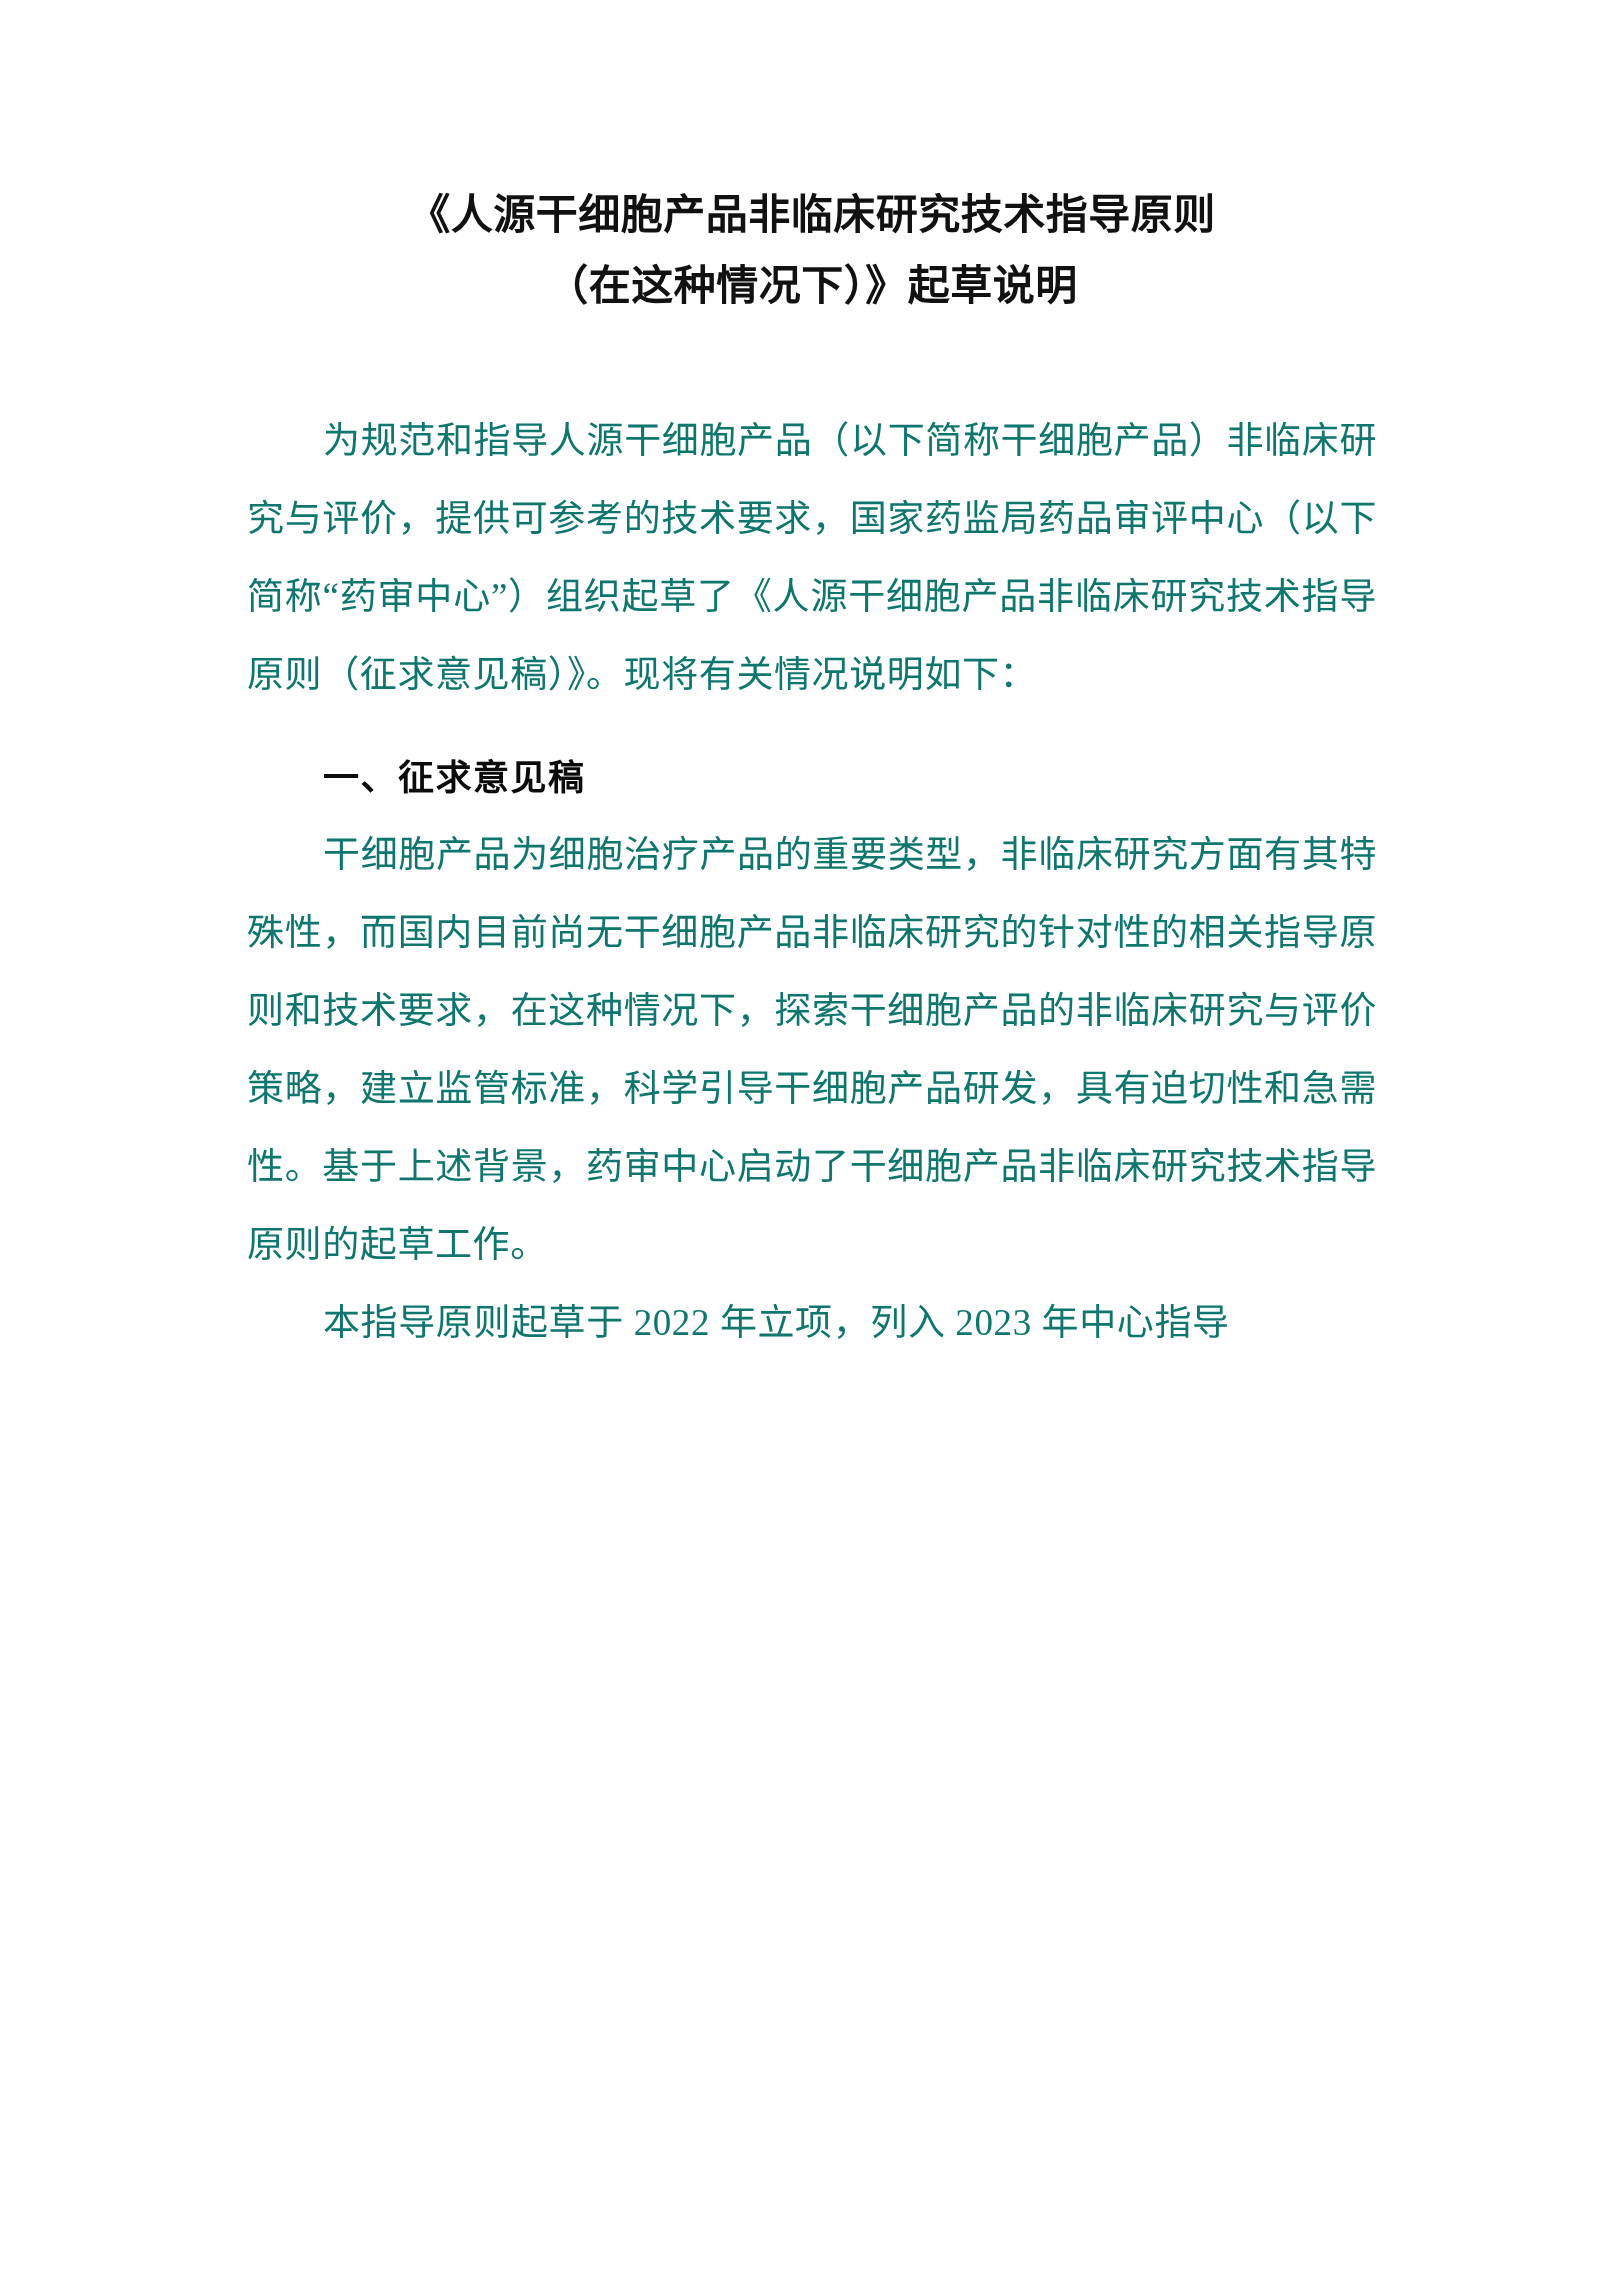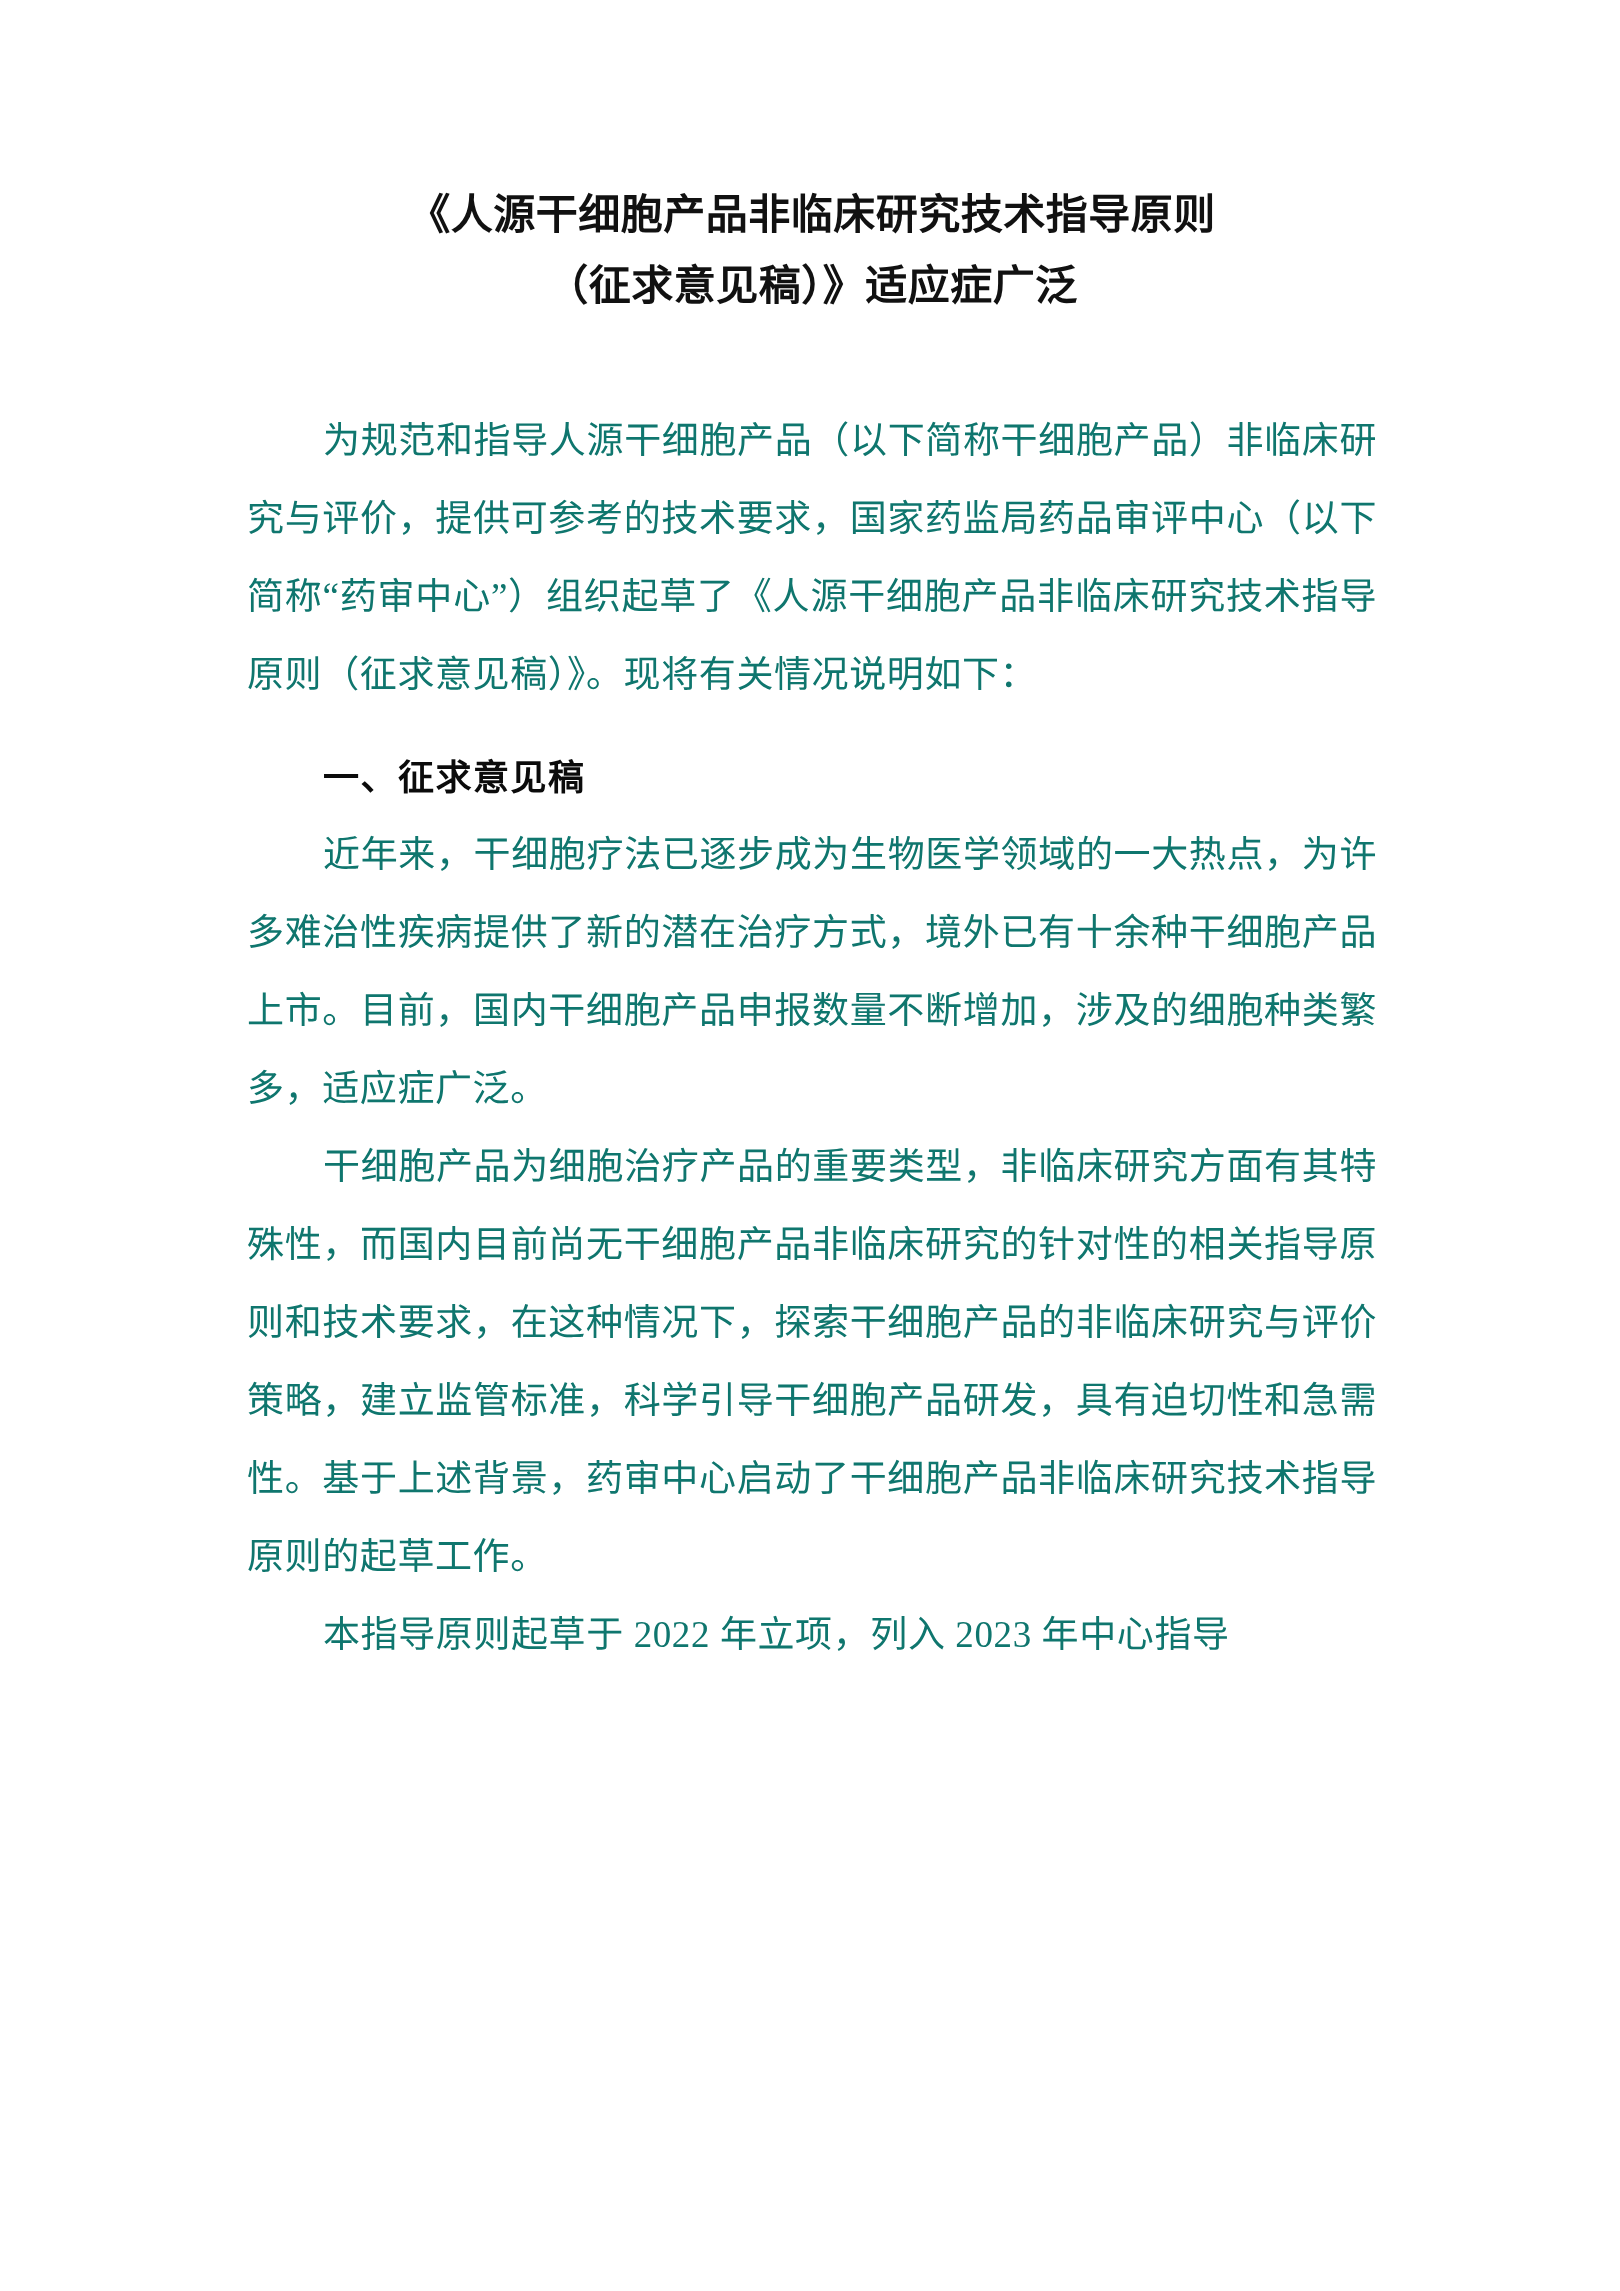--- a/index.html
+++ b/index.html
@@ -84,28 +84,27 @@
   }
 </style>
 </head>
 <body>
 
 <div class="page">
   <div class="content">
 
     <div class="doc-title">
       <span class="title-line title-line-1">《人源干细胞产品非临床研究技术指导原则</span>
-      <span class="title-line title-line-2">（征求意见稿）》适应症广泛</span>
+      <span class="title-line title-line-2">（在这种情况下）》起草说明</span>
     </div>
 
     <p class="para para-intro">为规范和指导人源干细胞产品（以下简称干细胞产品）非临床研究与评价，提供可参考的技术要求，国家药监局药品审评中心（以下简称“药审中心”）组织起草了《人源干细胞产品非临床研究技术指导原则（征求意见稿）》。现将有关情况说明如下：</p>
 
     <h2 class="section-heading heading-1">一、征求意见稿</h2>
 
-    <p class="para para-tight">近年来，干细胞疗法已逐步成为生物医学领域的一大热点，为许多难治性疾病提供了新的潜在治疗方式，境外已有十余种干细胞产品上市。目前，国内干细胞产品申报数量不断增加，涉及的细胞种类繁多，适应症广泛。</p>
 
     <p class="para para-tight">干细胞产品为细胞治疗产品的重要类型，非临床研究方面有其特殊性，而国内目前尚无干细胞产品非临床研究的针对性的相关指导原则和技术要求，在这种情况下，探索干细胞产品的非临床研究与评价策略，建立监管标准，科学引导干细胞产品研发，具有迫切性和急需性。基于上述背景，药审中心启动了干细胞产品非临床研究技术指导原则的起草工作。</p>
 
 
     <p class="para para-tight">本指导原则起草于 2022 年立项，列入 2023 年中心指导</p>
 
   </div>
 </div>
 
 

